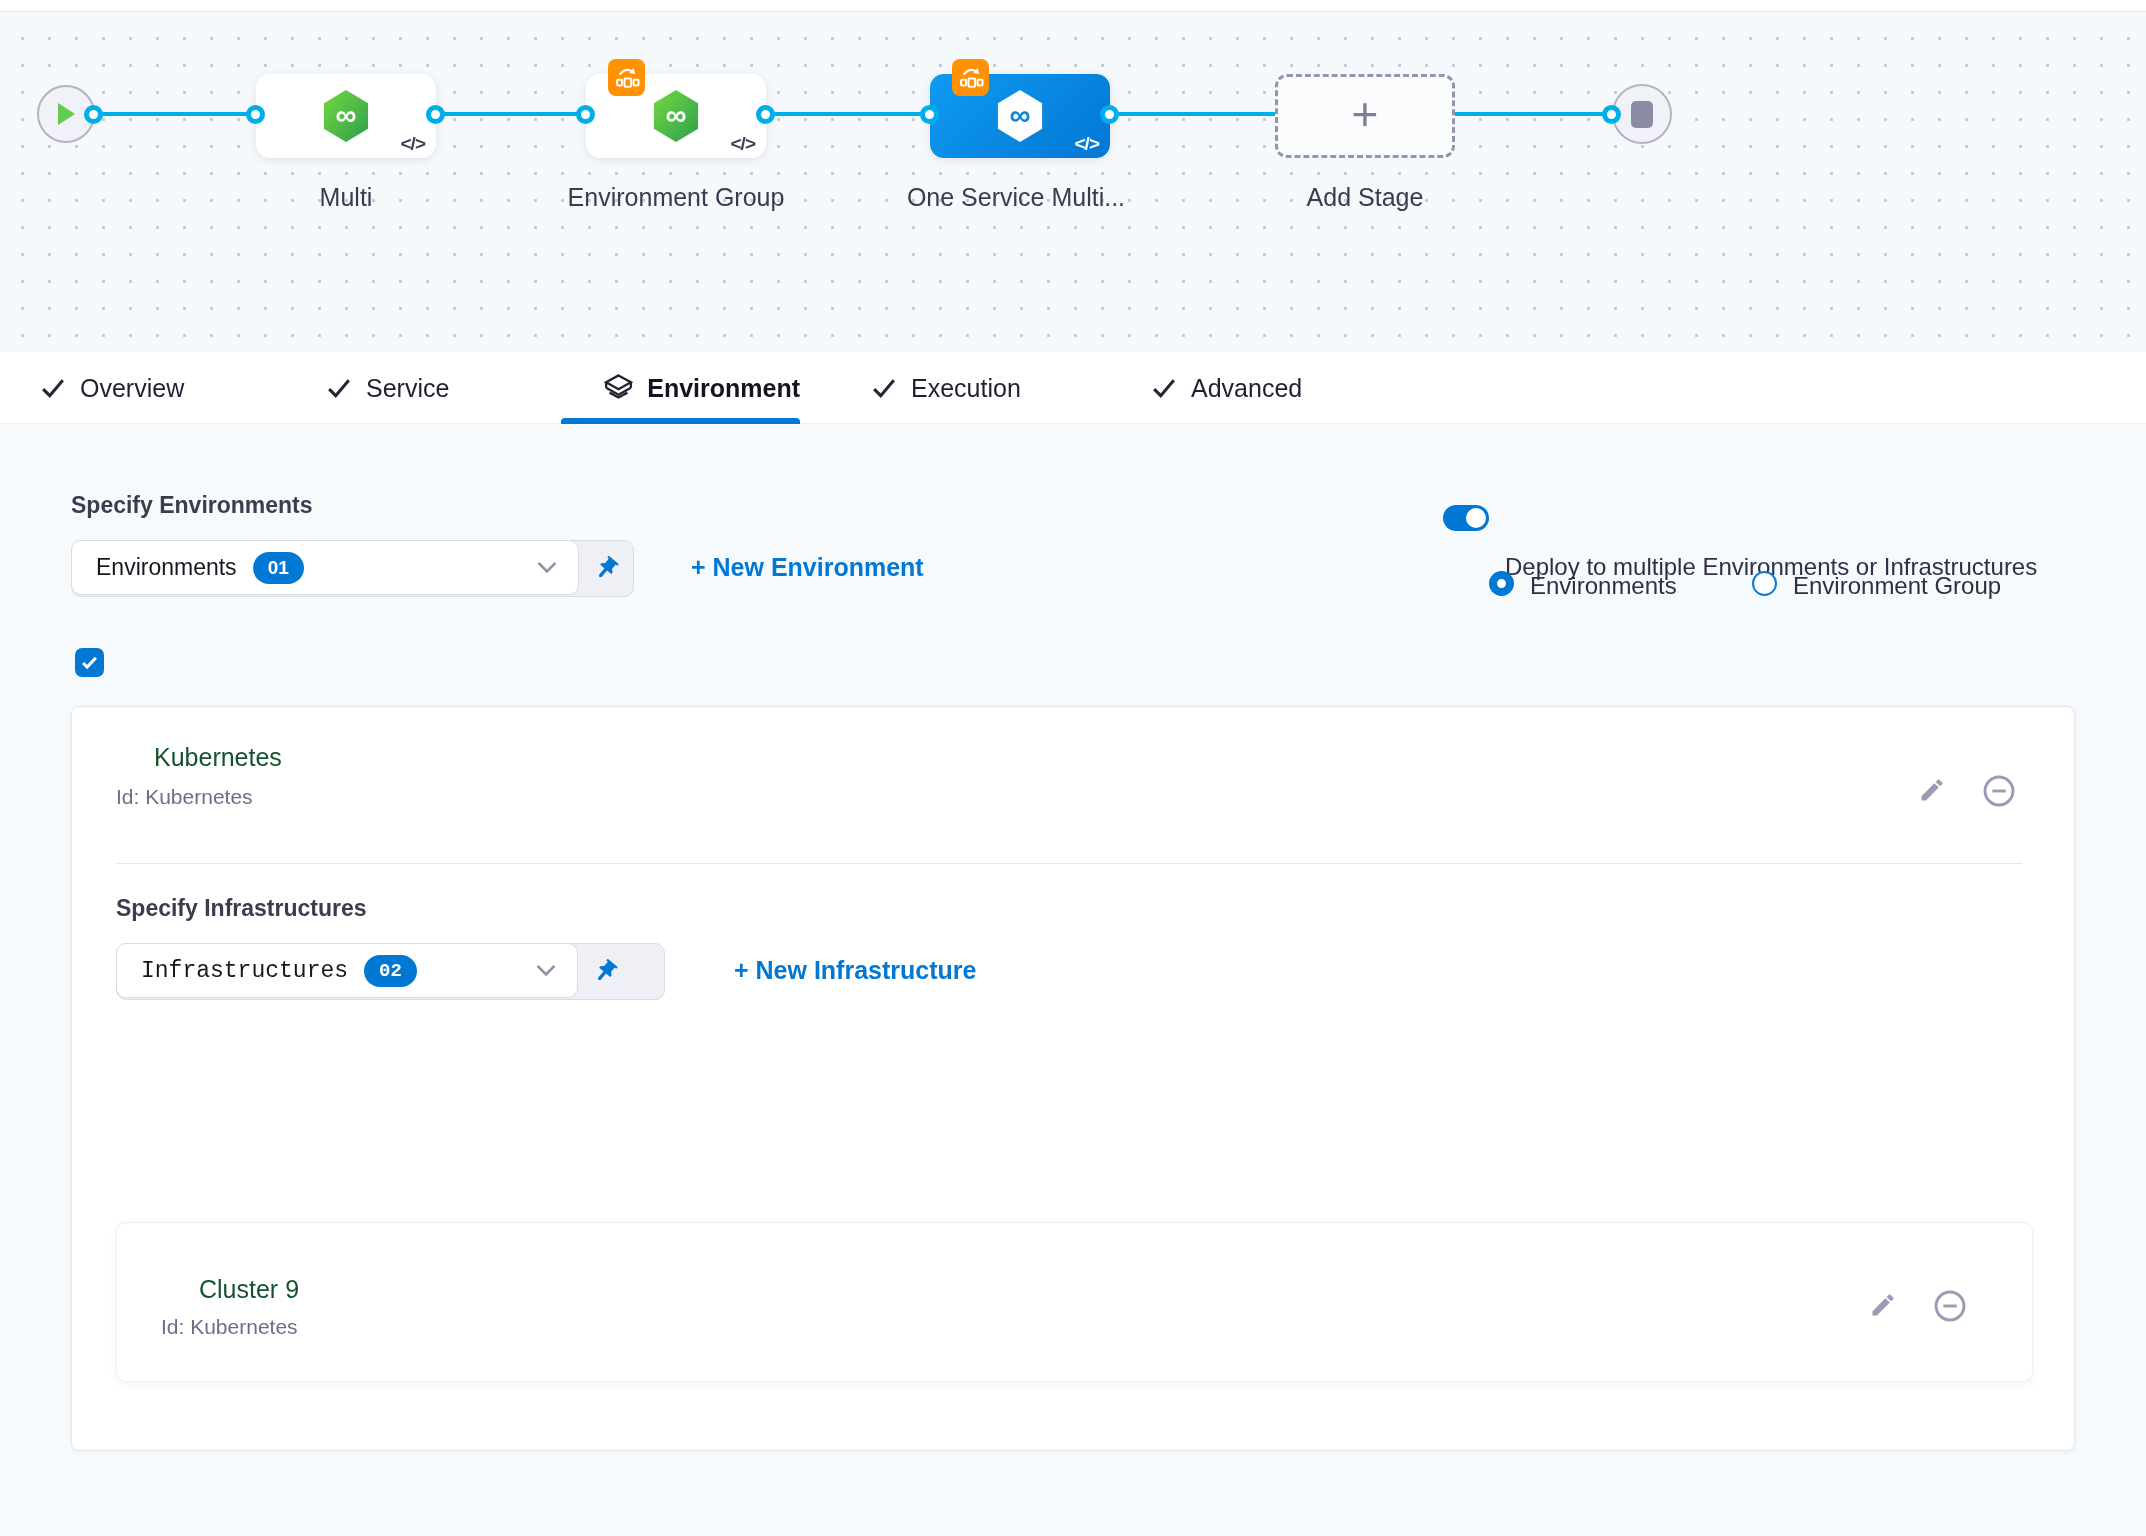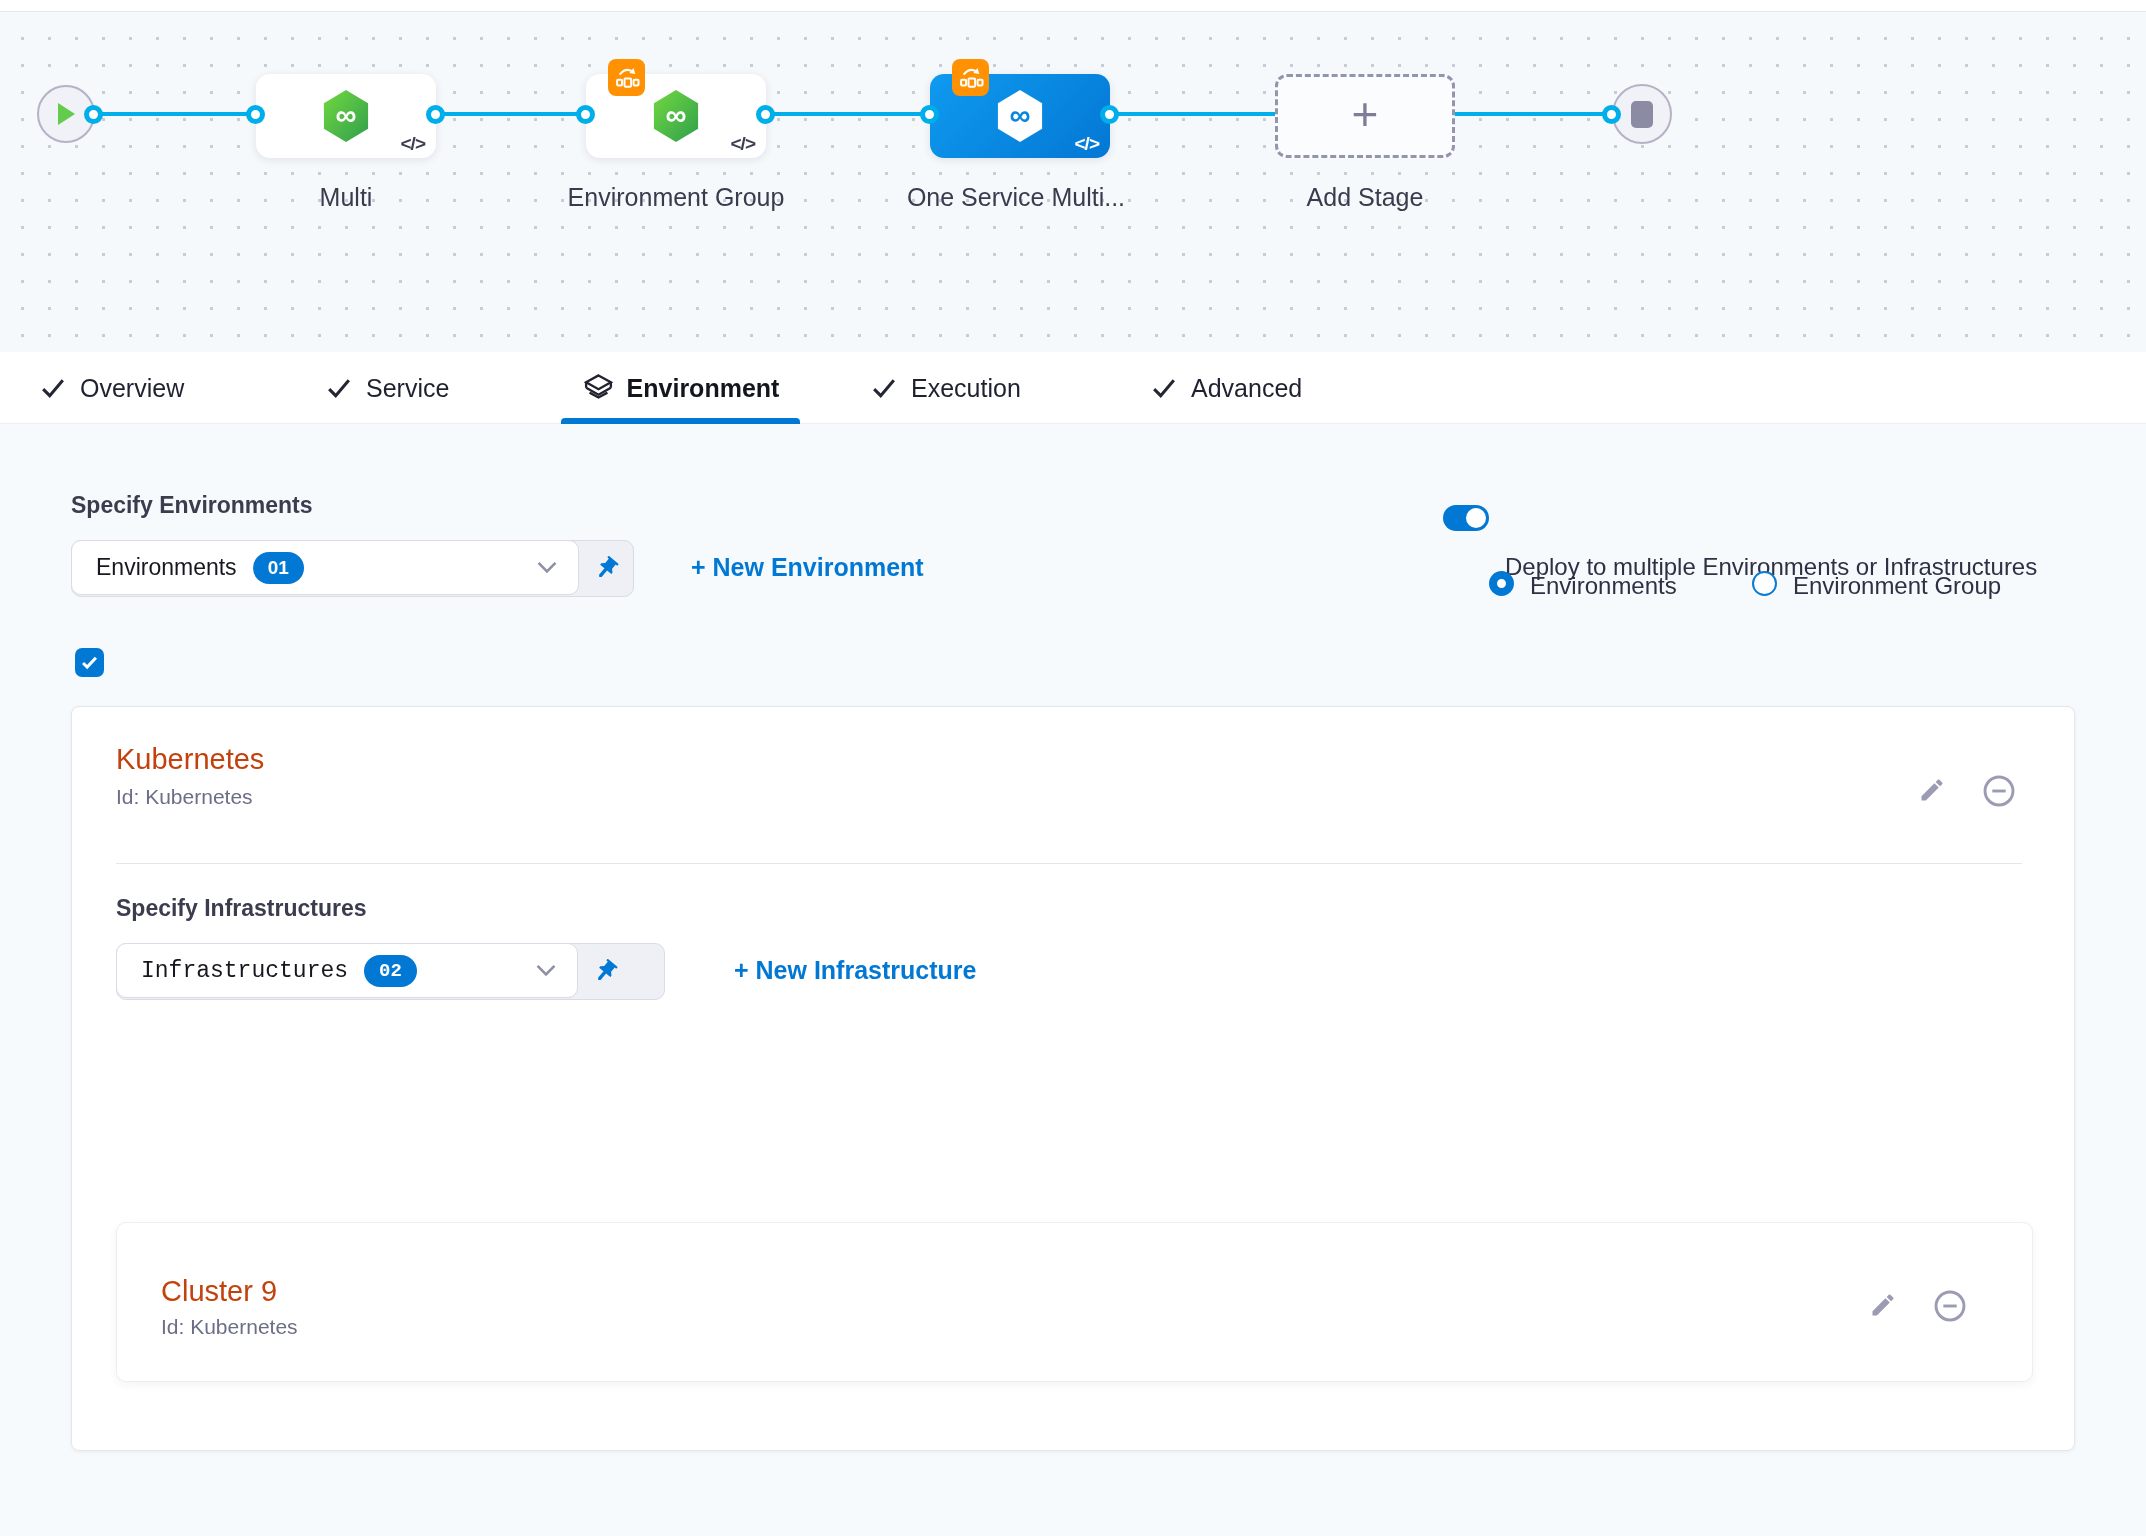--- a/index.html
+++ b/index.html
@@ -60,21 +60,21 @@
 
   .toggle { position:absolute; width:46px; height:26px; border-radius:13px; background:#0278d5; }
   .toggle-knob { position:absolute; right:3px; top:3px; width:20px; height:20px; border-radius:50%; background:#fff; }
   .ctl-label { position:absolute; font-size:24px; color:#2e3044; }
   .radio-on { position:absolute; width:25px; height:25px; border-radius:50%; border:8px solid #0278d5; background:#fff; }
   .radio-off { position:absolute; width:25px; height:25px; border-radius:50%; border:2.5px solid #0b7ad2; background:#fdfeff; }
   .checkbox { position:absolute; width:29px; height:29px; border-radius:7px; background:#0278d5; display:flex; align-items:center; justify-content:center; }
 
   .big-card { position:absolute; left:71px; top:281px; width:2004px; height:745px; background:#fff; border:1px solid #e4e6ee;
     border-radius:8px; box-shadow:0 1px 4px rgba(40,41,61,0.06); }
-  .card-title { position:absolute; font-size:29px; font-weight:500; color:#c2410c; }
+  .card-title { position:absolute; font-size:25px; font-weight:500; color:#14532d;margin-left:38px; }
   .card-id { position:absolute; font-size:21px; color:#6c6e87; }
   .divider { position:absolute; left:44px; top:156px; width:1906px; height:1px; background:#e4e6ee; }
   .icon-btn { position:absolute; display:flex; align-items:center; justify-content:center; }
 
   .cluster-card { position:absolute; left:44px; width:1917px; height:160px; background:#fff; border:1px solid #eceef5;
     border-radius:10px; box-shadow:0 3px 10px rgba(40,41,61,0.05); }
 </style>
 </head>
 <body>
 
@@ -179,21 +179,21 @@
         <polyline points="2,11 8,17 20,3" fill="none" stroke="#242632" stroke-width="2.8"></polyline>
         </svg>
       <span class="tab-label">Overview</span>
     </div>
     <div class="tab" style="left:327px;">
       <svg width="24" height="24" viewBox="0 0 22 20">
         <polyline points="2,11 8,17 20,3" fill="none" stroke="#242632" stroke-width="2.8"></polyline>
         </svg>
       <span class="tab-label">Service</span>
     </div>
-    <div class="tab active" style="left:561px; width:239px; justify-content:center; gap:12px;">
+    <div class="tab active" style="left:561px; width:239px; justify-content:flex-end; gap:12px;">
       <svg width="33" height="33" viewBox="0 0 24 24" fill="none" stroke="#20222f" stroke-width="1.7">
         <path d="M12 2.5 L21 7.5 L12 12.5 L3 7.5 Z"></path>
         <path d="M3 11.5 L3 7.5 M21 7.5 L21 11.5"></path>
         <path d="M3 11.5 L12 16.5 L21 11.5"></path>
         <path d="M5.5 15 L12 18.5 L18.5 15"></path>
       </svg>
       <span class="tab-label">Environment</span>
     </div>
     <div class="tab" style="left:872px;">
       <svg width="24" height="24" viewBox="0 0 22 20">

